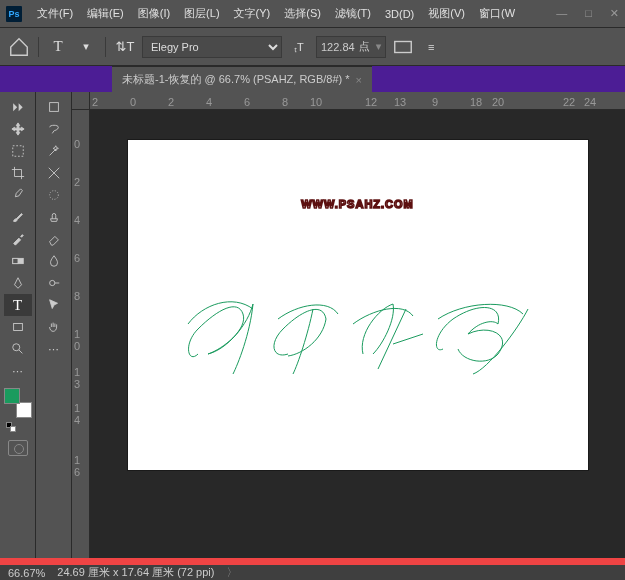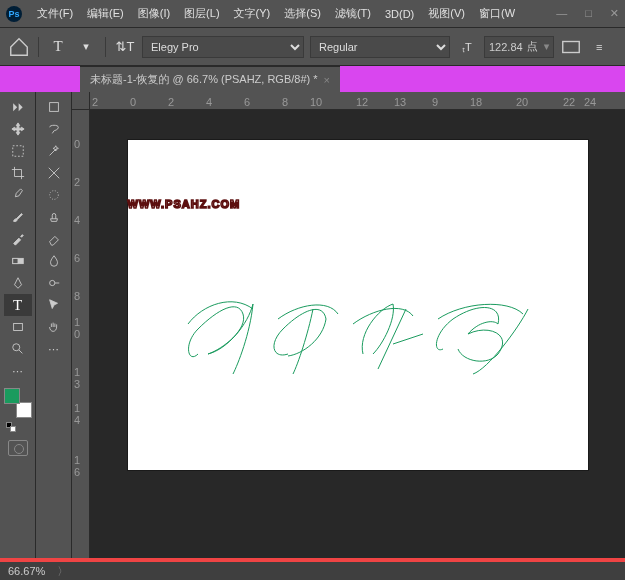--- a/index.html
+++ b/index.html
@@ -1,28 +1,28 @@
 <!DOCTYPE html>
 <html><head>
 <meta charset="utf-8">
 <style>
 *{margin:0;padding:0;box-sizing:border-box;font-family:"Microsoft YaHei",Arial,sans-serif;font-size:11px;user-select:none}
 body{background:#535353;width:625px;height:580px;overflow:hidden;color:#ccc}
 .titlebar{height:28px;background:#535353;display:flex;align-items:center;padding:0 6px;border-bottom:1px solid #2a2a2a}
-.titlebar .logo{width:16px;height:16px;background:#001e36;color:#31a8ff;font-weight:bold;font-size:9px;display:flex;align-items:center;justify-content:center;border-radius:8px;margin-right:8px}
+.titlebar .logo{width:16px;height:16px;background:#001e36;color:#31a8ff;font-weight:bold;font-size:9px;display:flex;align-items:center;justify-content:center;border-radius:1px;margin-right:8px}
 .titlebar .menu-item{padding:0 7px;cursor:pointer;color:#e0e0e0}
 .titlebar .win-controls{margin-left:auto;display:flex;gap:18px;color:#999}
 .optbar{height:38px;background:#535353;display:flex;align-items:center;padding:0 8px;border-bottom:1px solid #2a2a2a;gap:6px}
 .optbar .ico{width:22px;height:22px;display:flex;align-items:center;justify-content:center;color:#ddd}
 .optbar .sep{width:1px;height:20px;background:#3a3a3a;margin:0 2px}
 .optbar select{background:#4a4a4a;border:1px solid #3a3a3a;color:#ddd;height:22px;padding:0 4px}
-.optbar .font-sel{width:162px}
+.optbar .font-sel{width:140px}
 .optbar .style-sel{width:140px}
 .optbar .size-box{background:#4a4a4a;border:1px solid #3a3a3a;height:22px;display:flex;align-items:center;padding:0 4px;gap:2px}
-.tabbar{height:26px;background:#d946ef;display:flex;align-items:flex-end;padding-left:80px}
+.tabbar{height:26px;background:#4c1d95;display:flex;align-items:flex-end;padding-left:112px}
 .tab{background:#535353;padding:5px 10px;font-size:10px;color:#ccc;display:flex;align-items:center;gap:6px;border-top:1px solid #2a2a2a}
 .tab .close{color:#888;cursor:pointer}
 .main{display:flex;height:466px}
 .tools{width:36px;background:#535353;display:flex;flex-direction:column;align-items:center;padding-top:4px;gap:0;border-right:1px solid #2a2a2a}
 .tools2{width:36px;background:#535353;display:flex;flex-direction:column;align-items:center;padding-top:4px;gap:0;border-right:1px solid #2a2a2a}
 .tool{width:28px;height:22px;display:flex;align-items:center;justify-content:center;color:#ccc;cursor:pointer;position:relative}
 .tool.active{background:#3a3a3a}
 .tool svg{width:14px;height:14px;fill:#ccc;stroke:#ccc}
 .swatches{width:28px;height:30px;position:relative;margin-top:6px}
 .swatch-fg{position:absolute;width:16px;height:16px;background:#1a9b5e;border:1px solid #888;top:0;left:0;z-index:2}
@@ -35,26 +35,26 @@
 .canvas-wrap{flex:1;display:flex;flex-direction:column;background:#282828}
 .rulers{display:flex;height:18px}
 .ruler-corner{width:18px;background:#535353;border-right:1px solid #2a2a2a;border-bottom:1px solid #2a2a2a}
 .ruler-h{flex:1;background:#535353;border-bottom:1px solid #2a2a2a;display:flex;align-items:flex-end;font-size:8px;color:#999;position:relative;overflow:hidden}
 .ruler-h span{position:absolute;bottom:1px}
 .canvas-body{flex:1;display:flex}
 .ruler-v{width:18px;background:#535353;border-right:1px solid #2a2a2a;font-size:8px;color:#999;position:relative}
 .ruler-v span{position:absolute;left:2px}
 .viewport{flex:1;background:#282828;display:flex;align-items:flex-start;justify-content:center;padding-top:30px;overflow:hidden}
 .doc{width:460px;height:330px;background:#fff;box-shadow:0 0 0 1px #1a1a1a}
-.wm{padding-top:46px;font-size:24px;font-weight:bold;letter-spacing:1px}
+.wm{text-align:center;padding-top:46px;font-size:24px;font-weight:bold;letter-spacing:1px}
 .wm span{color:#fff;-webkit-text-stroke:1.5px #5c0f0f}
 .script{text-align:center;margin-top:60px}
 .script svg{width:360px;height:110px}
 .script path{fill:none;stroke:#1a9b5e;stroke-width:1}
-.statusbar{height:22px;background:#3f3f3f;display:flex;align-items:center;padding:0 8px;gap:12px;color:#ccc;font-size:10px;border-top:4px solid #ef4444}
+.statusbar{height:22px;background:#3f3f3f;display:flex;align-items:center;padding:0 8px;gap:12px;color:#ccc;font-size:10px;border-top:7px solid #ef4444}
 .statusbar .arrow{color:#888}
 </style>
 </head>
 <body>
 
 <div class="titlebar">
   <div class="logo">Ps</div>
   <div class="menu-item">文件(F)</div>
   <div class="menu-item">编辑(E)</div>
   <div class="menu-item">图像(I)</div>
@@ -77,21 +77,20 @@
       <svg viewBox="0 0 16 16">
         <path d="M2 8 L8 2 L14 8 L14 14 L2 14 Z" fill="none" stroke="#ccc"></path>
       </svg>
     </div>
   <div class="sep"></div>
   <div class="ico" style="font-size:15px;font-family:serif">T</div>
   <div class="ico">▾</div>
   <div class="sep"></div>
   <div class="ico" style="font-size:13px">⇅T</div>
   <select class="font-sel"><option>Elegy Pro</option></select>
-  <select class="style-sel"><option>Regular</option></select>
   <div class="ico" style="font-size:11px">ₜT</div>
   <div class="size-box">
     <span>122.84</span>
     <span style="margin-left:2px">点</span>
     <span style="margin-left:4px;color:#888">▾</span>
   </div>
   <div class="ico">
       <svg viewBox="0 0 16 16">
         <rect x="2" y="4" width="12" height="8" fill="none" stroke="#ccc"></rect>
       </svg>
@@ -238,37 +237,37 @@
     <div class="rulers">
       <div class="ruler-corner"></div>
       <div class="ruler-h">
         <span style="left:2px">2</span>
         <span style="left:40px">0</span>
         <span style="left:78px">2</span>
         <span style="left:116px">4</span>
         <span style="left:154px">6</span>
         <span style="left:192px">8</span>
         <span style="left:220px">10</span>
-        <span style="left:266px">12</span>
+        <span style="left:275px">12</span>
         <span style="left:304px">13</span>
         <span style="left:342px">9</span>
         <span style="left:380px">18</span>
-        <span style="left:426px">20</span>
+        <span style="left:402px">20</span>
         <span style="left:473px">22</span>
         <span style="left:494px">24</span>
       </div>
     </div>
     <div class="canvas-body">
       <div class="ruler-v">
         <span style="top:28px">0</span>
         <span style="top:66px">2</span>
         <span style="top:104px">4</span>
         <span style="top:142px">6</span>
         <span style="top:180px">8</span>
-        <span style="top:206px">1
+        <span style="top:218px">1
 0</span>
         <span style="top:256px">1
 3</span>
         <span style="top:292px">1
 4</span>
         <span style="top:344px">1
 6</span>
       </div>
       <div class="viewport">
         <div class="doc">
@@ -282,14 +281,15 @@
             </svg>
           </div>
         </div>
       </div>
     </div>
   </div>
 </div>
 
 <div class="statusbar">
   <span>66.67%</span>
+  <span>24.69 厘米 x 17.64 厘米 (72 ppi)</span>
   <span class="arrow">〉</span>
 </div>
 
 </body></html>

